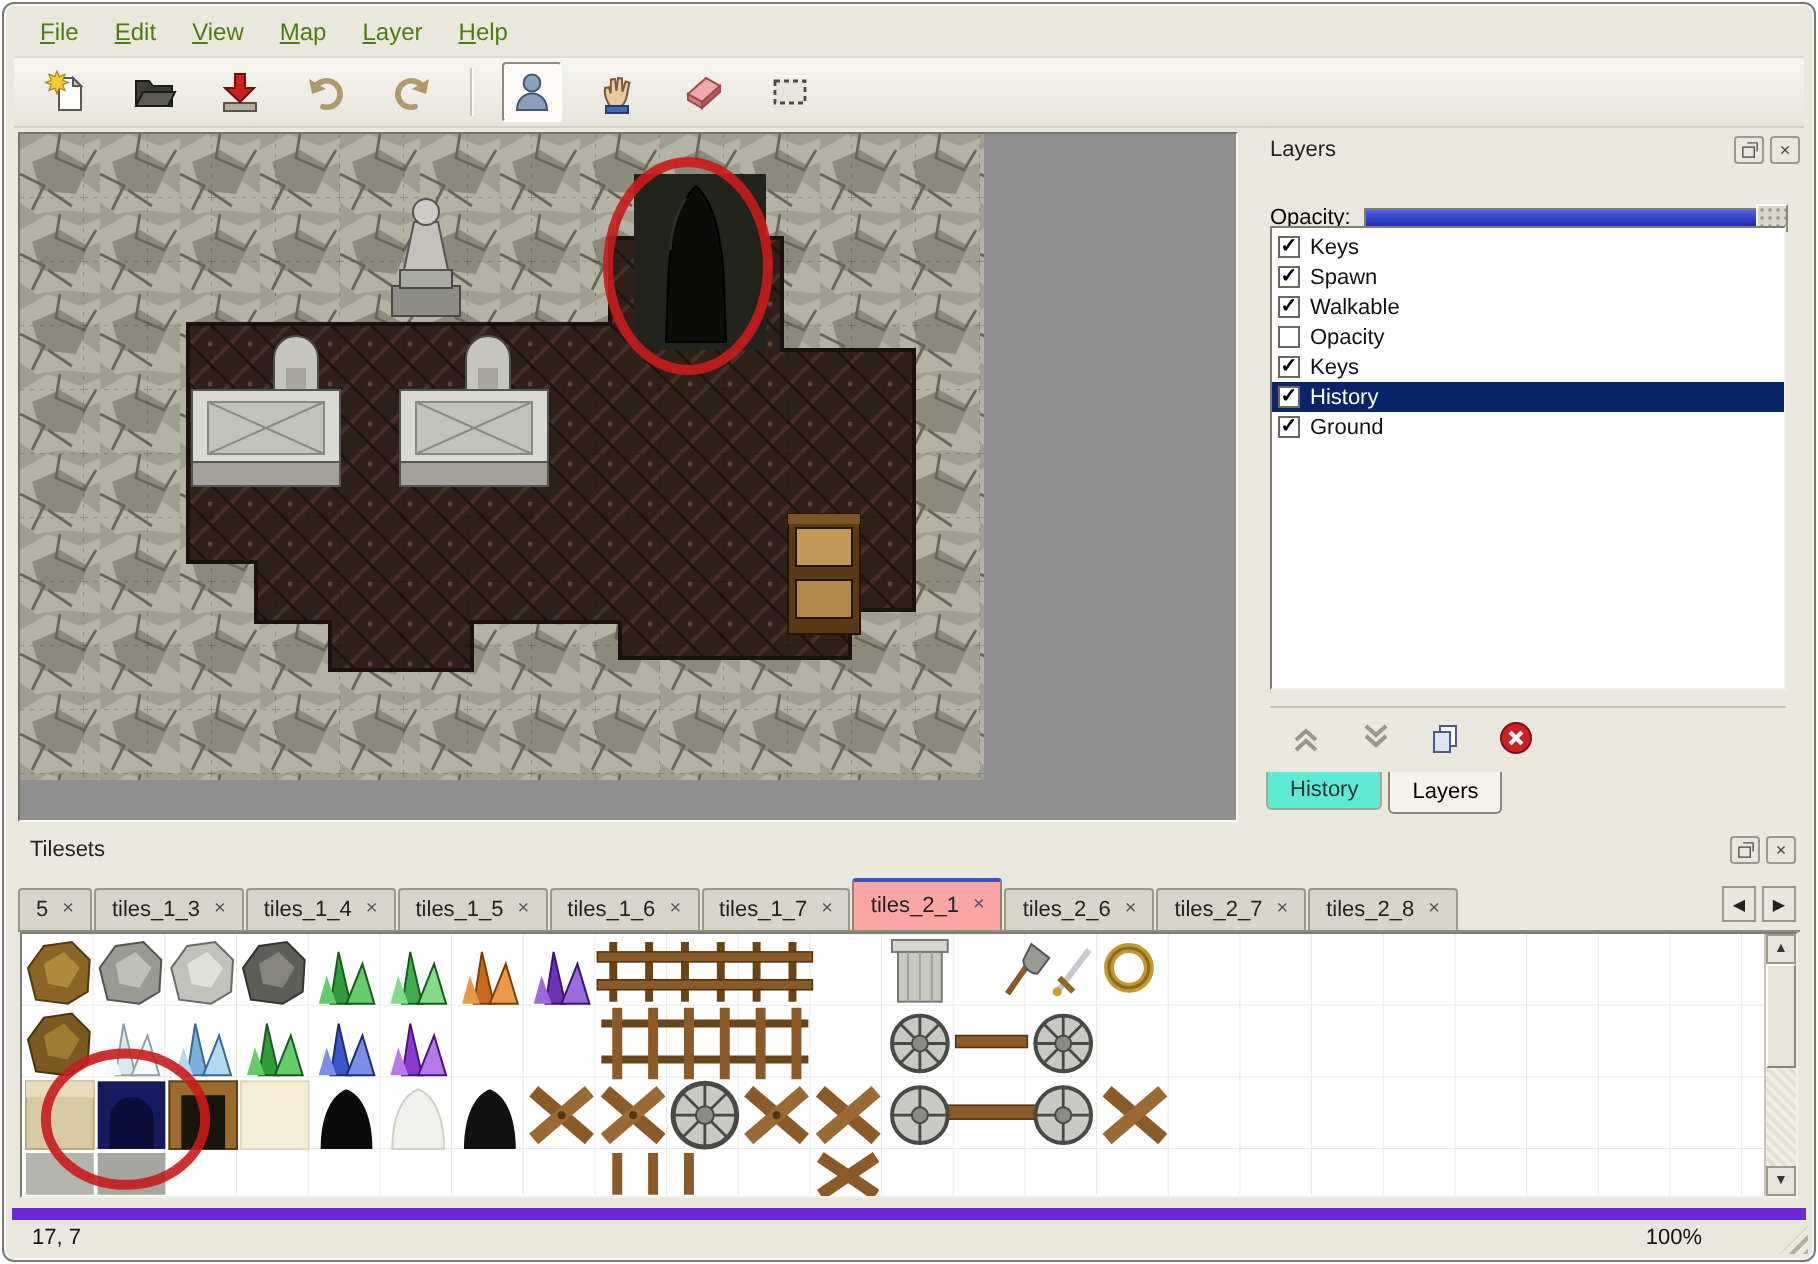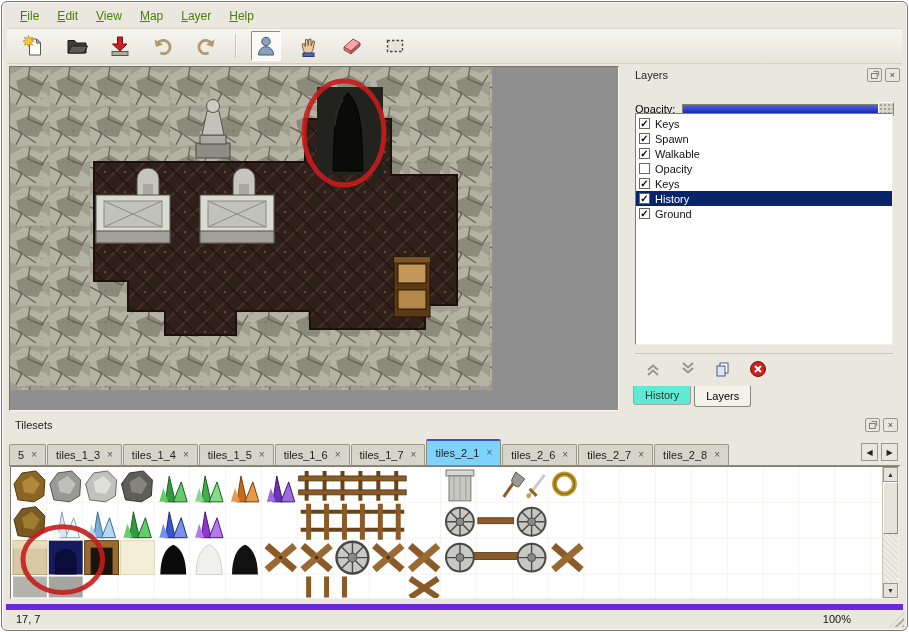--- a/index.html
+++ b/index.html
@@ -44,21 +44,21 @@
   .act-btn { width:20px; height:20px; display:flex; align-items:center; justify-content:center; }
   .dock-tabs { position:absolute; top:320px; left:7px; height:23px; display:flex; gap:3px; align-items:flex-start; }
   .dock-tab { height:19px; padding:0 11px; font-size:11px; display:flex; align-items:center;
               background:#5eead4; border:1px solid #a7a497; border-top:none; border-radius:0 0 3px 3px; color:#333; }
   .dock-tab.active { background:#f4f2eb; border-color:#8a8778; height:21px; color:#000; }
   
   .tilesets-panel { position:absolute; left:4px; top:414px; right:4px; height:190px; }
   .ts-tabbar { position:absolute; top:23px; left:3px; right:3px; height:27px; display:flex; align-items:flex-end; border-bottom:1px solid #8f8c7d; }
   .ts-tab { height:21px; margin-top:5px; background:#d7d4c9; border:1px solid #9c998c; border-bottom:none;
             display:flex; align-items:center; padding:0 8px; gap:7px; font-size:11px; border-radius:2px 2px 0 0; margin-right:1px; color:#222; }
-  .ts-tab.active { height:26px; margin-top:0; background:#7dd3fc; border-color:#8a8778; border-top:2px solid #3a55c2; }
+  .ts-tab.active { height:26px; margin-top:0; background:#fca5a5; border-color:#8a8778; border-top:2px solid #3a55c2; }
   .ts-tab-close { font-size:10px; color:#555; line-height:1; }
   .ts-arrows { position:absolute; right:2px; bottom:4px; display:flex; gap:3px; }
   .ts-arrow { width:17px; height:18px; border:1px solid #9b988b; background:#e9e6dc; display:flex; align-items:center; justify-content:center; font-size:8px; color:#222; }
   .tileset-view { position:absolute; top:50px; left:4px; right:4px; height:133px; background:#fff;
                   border:1px solid; border-color:#7f7c70 #f2f0ea #f2f0ea #7f7c70; display:flex; overflow:hidden; }
   .tileset-view svg { flex:1; display:block; }
   .vscroll { width:16px; background:#ecead f; background:#eceadf; border-left:1px solid #c8c5ba; display:flex; flex-direction:column; }
   .scroll-btn { height:15px; background:#e6e3d9; border:1px solid #9b988b; display:flex; align-items:center; justify-content:center; font-size:7px; color:#333; }
   .scroll-track { flex:1; position:relative; background:repeating-linear-gradient(45deg,#efede4 0 2px,#e3e0d5 2px 4px); }
   .scroll-thumb { position:absolute; top:0; left:0; right:0; height:52px; background:#e6e3d9; border:1px solid; border-color:#fbfaf6 #8a8778 #8a8778 #fbfaf6; }

